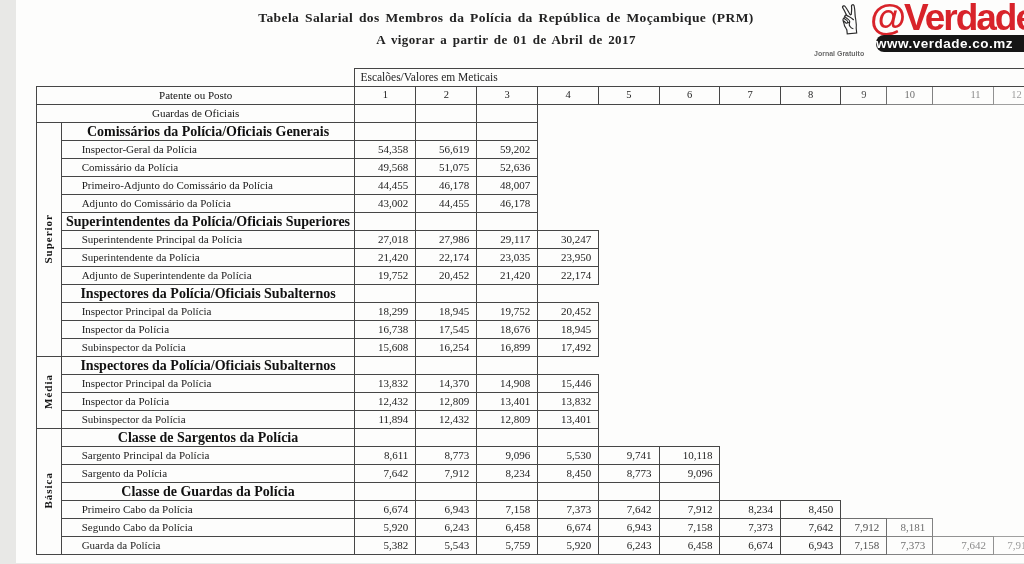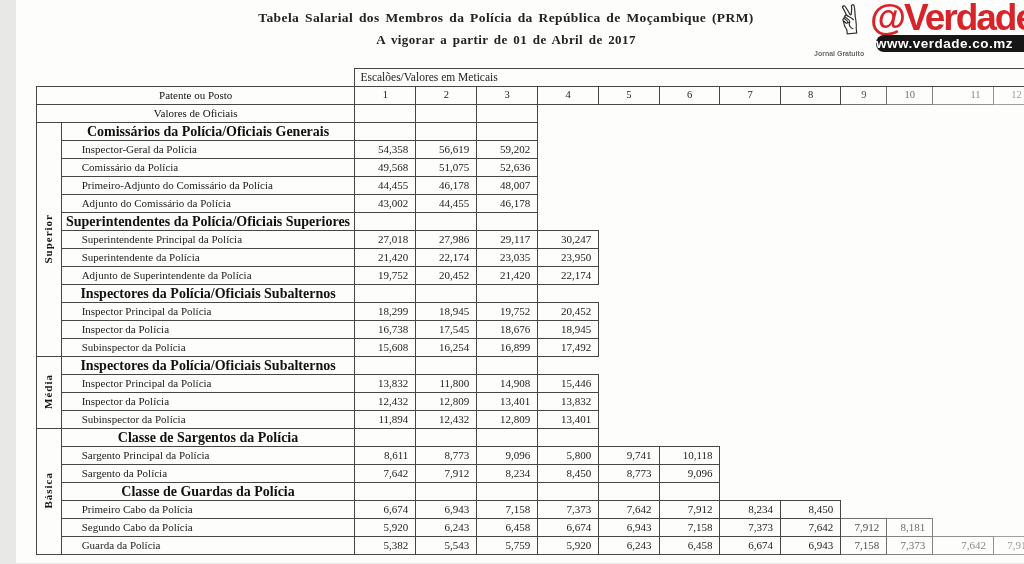--- a/index.html
+++ b/index.html
@@ -104,21 +104,21 @@
           <td class="cell num">5</td>
           <td class="cell num">6</td>
           <td class="cell num">7</td>
           <td class="cell num">8</td>
           <td class="cell num f9">9</td>
           <td class="cell num f10">10</td>
           <td class="cell num f11">11</td>
           <td class="cell num f12">12</td>
         </tr>
         <tr>
-          <td class="cell hdr" colspan="2">Valores de Oficiais</td>
+          <td class="cell hdr" colspan="2">Guardas de Oficiais</td>
           <td class="cell"></td>
           <td class="cell"></td>
           <td class="cell"></td>
           <td class="void" colspan="9"></td>
         </tr>
         <tr>
           <td class="cell glabel" rowspan="13"><span class="vtext">Superior</span></td>
           <td class="cell sec">Comissários da Polícia/Oficiais Generais</td>
           <td class="cell"></td>
           <td class="cell"></td>
@@ -219,21 +219,21 @@
           <td class="cell glabel" rowspan="4"><span class="vtext">Média</span></td>
           <td class="cell sec">Inspectores da Polícia/Oficiais Subalternos</td>
           <td class="cell"></td>
           <td class="cell"></td>
           <td class="cell"></td>
           <td class="void" colspan="9"></td>
         </tr>
         <tr>
           <td class="cell rlabel">Inspector Principal da Polícia</td>
           <td class="cell val">13,832</td>
-          <td class="cell val">11,800</td>
+          <td class="cell val">14,370</td>
           <td class="cell val">14,908</td>
           <td class="cell val">15,446</td>
           <td class="void" colspan="8"></td>
         </tr>
         <tr>
           <td class="cell rlabel">Inspector da Polícia</td>
           <td class="cell val">12,432</td>
           <td class="cell val">12,809</td>
           <td class="cell val">13,401</td>
           <td class="cell val">13,832</td>
@@ -254,21 +254,21 @@
           <td class="cell"></td>
           <td class="cell"></td>
           <td class="cell"></td>
           <td class="void" colspan="8"></td>
         </tr>
         <tr>
           <td class="cell rlabel">Sargento Principal da Polícia</td>
           <td class="cell val">8,611</td>
           <td class="cell val">8,773</td>
           <td class="cell val">9,096</td>
-          <td class="cell val">5,800</td>
+          <td class="cell val">5,530</td>
           <td class="cell val">9,741</td>
           <td class="cell val">10,118</td>
           <td class="void" colspan="6"></td>
         </tr>
         <tr>
           <td class="cell rlabel">Sargento da Polícia</td>
           <td class="cell val">7,642</td>
           <td class="cell val">7,912</td>
           <td class="cell val">8,234</td>
           <td class="cell val">8,450</td>

